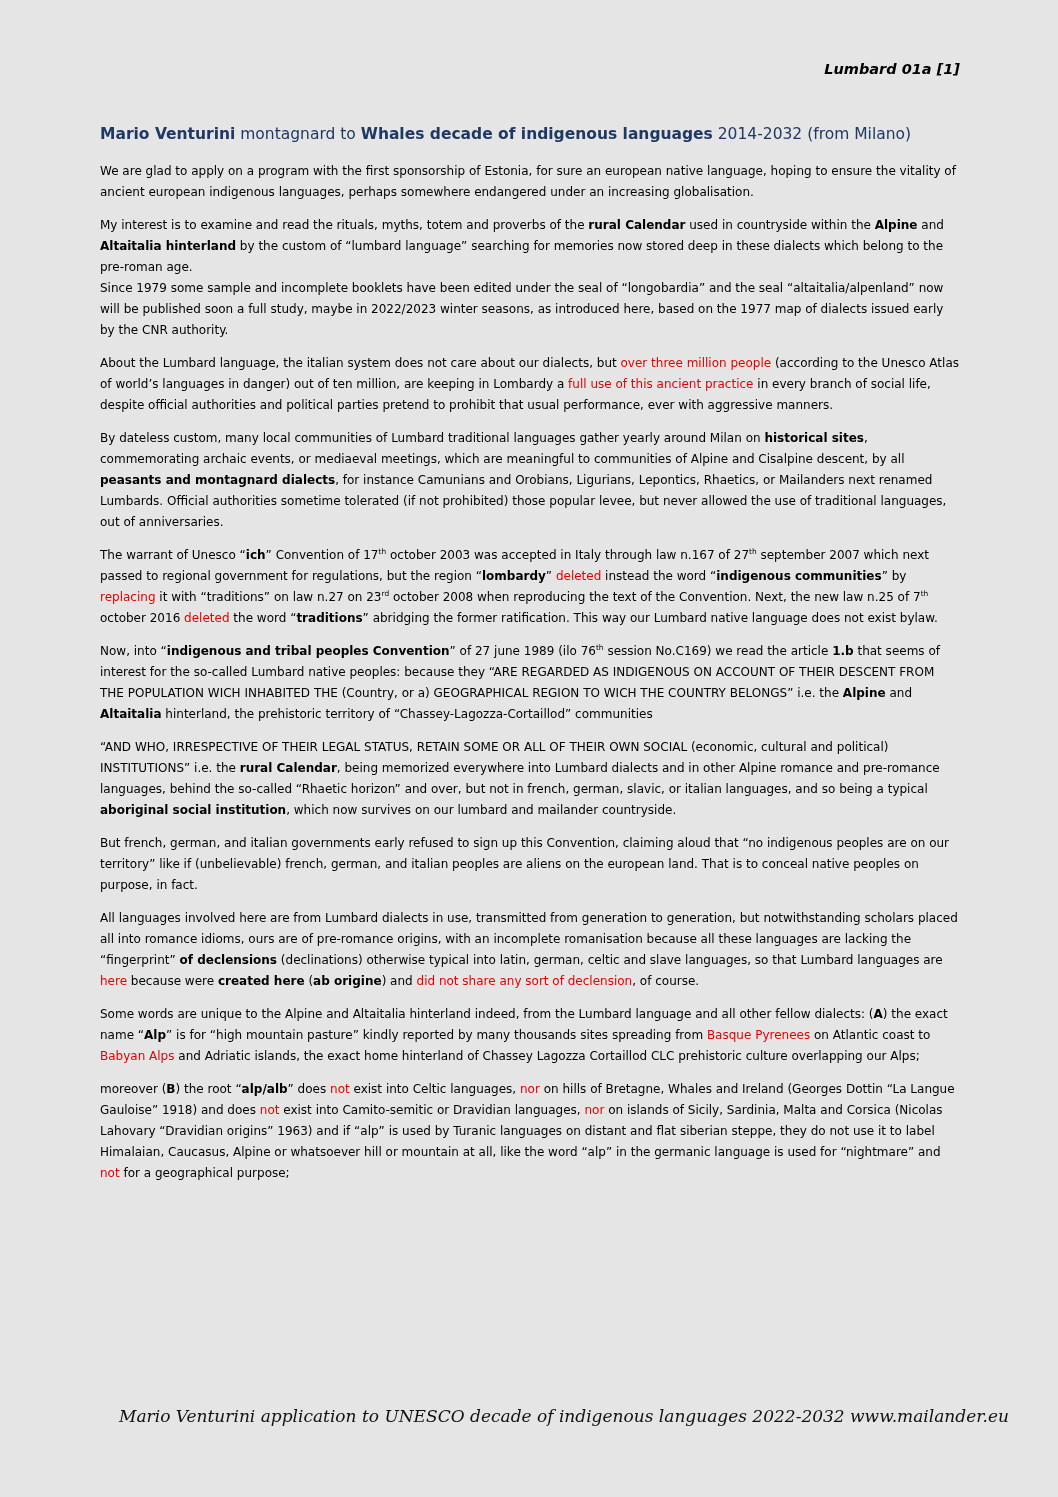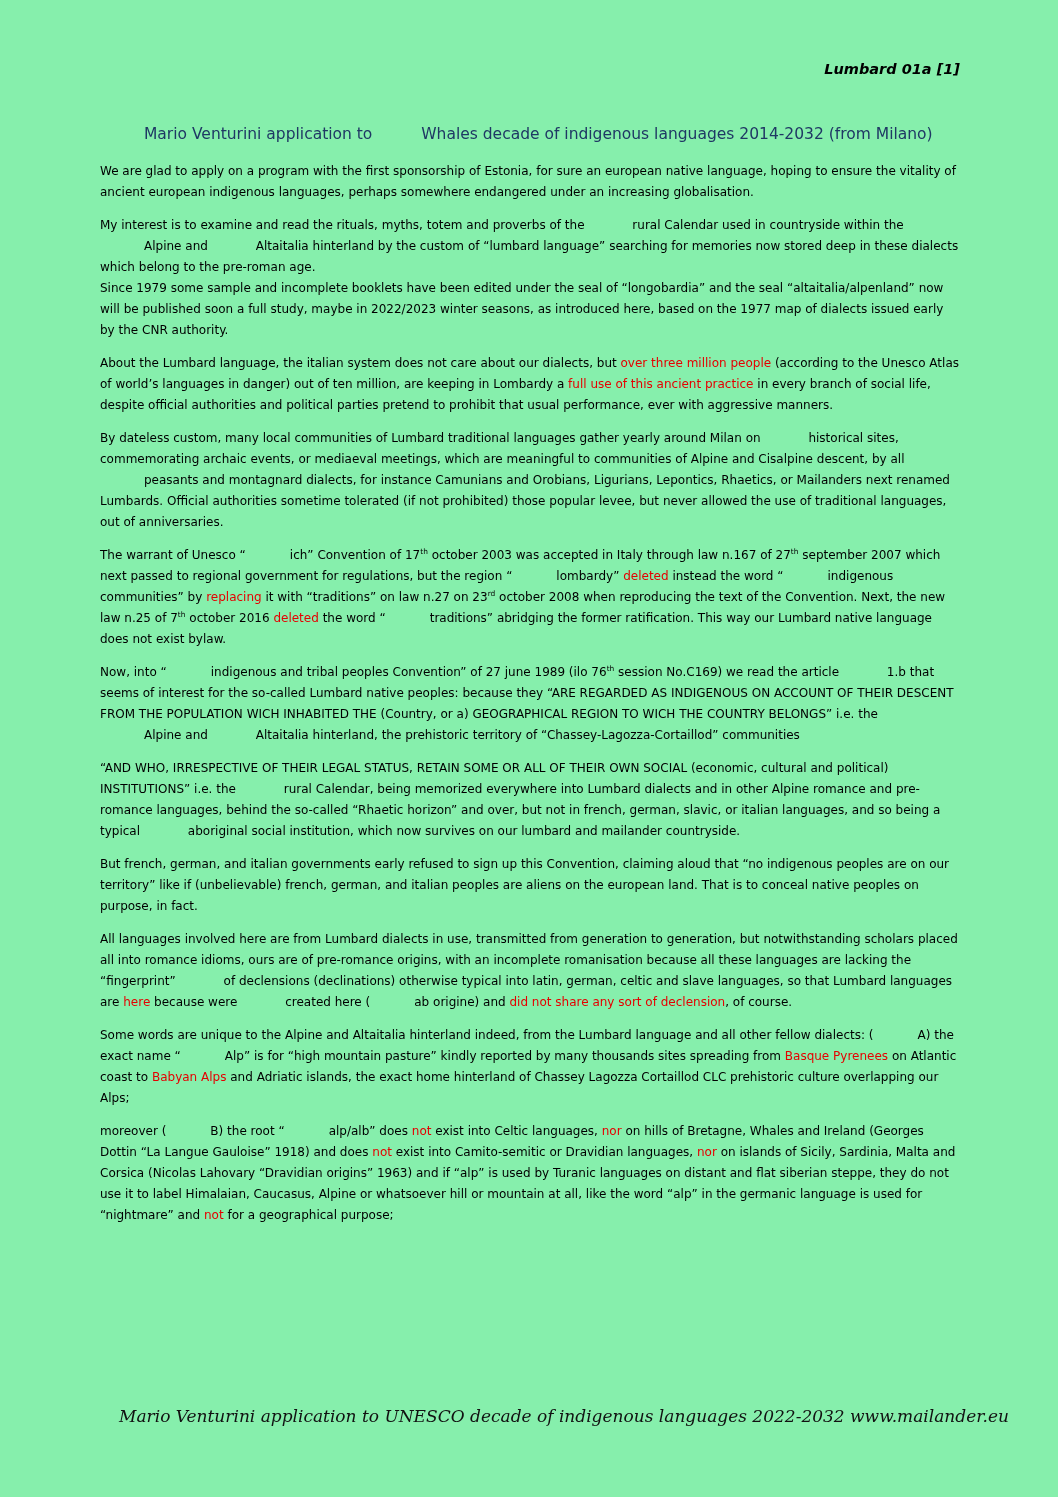--- a/index.html
+++ b/index.html
@@ -1,20 +1,20 @@
 <!DOCTYPE html>
 <html style="--navy: #1f3864; --red: #e50000;"><head>
 <meta charset="utf-8">
 <style>
   html, body { margin: 0; padding: 0; background: #ffffff; }
   .page {
     position: relative;
     width: 1058px;
     height: 1497px;
-    background: #86efac;
+    background: #e5e5e5;
     font-family: "DejaVu Sans", "Liberation Sans", sans-serif;
     color: #000000;
     overflow: hidden;
   }
   .content {
     position: absolute;
     left: 100px;
     top: 60px;
     width: 860px;
   }
@@ -34,21 +34,21 @@
     white-space: pre-wrap;
   }
   .doc-body { margin-top: 16px; }
   .para {
     margin: 0 0 12px 0;
     font-size: 12px;
     line-height: 21px;
     white-space: pre-wrap;
   }
   .para:last-child { margin-bottom: 0; }
-  .b { font-weight: normal; margin-left: 44px; }
+  .b { font-weight: bold; }
   .red { color: var(--red, #e50000); }
   sup { font-size: 0.62em; line-height: 0; vertical-align: super; }
   .footer-line {
     position: absolute;
     left: 0;
     top: 1406px;
     width: 100%;
     text-align: center;
     padding-left: 70px;
     box-sizing: border-box;
@@ -57,21 +57,21 @@
     font-size: 17px;
     color: #111111;
   }
 </style>
 </head>
 <body>
 
 <div class="page">
   <div class="content">
     <div class="header-line">Lumbard 01a [1]</div>
-    <div class="doc-title"><span class="b">Mario Venturini</span><span> application to </span><span class="b">Whales decade of indigenous languages</span><span> 2014-2032 (from Milano)</span></div>
+    <div class="doc-title"><span class="b">Mario Venturini</span><span> montagnard to </span><span class="b">Whales decade of indigenous languages</span><span> 2014-2032 (from Milano)</span></div>
     <div class="doc-body">
         <p class="para"><span>We are glad to apply on a program with the first sponsorship of Estonia, for sure an european native language, hoping to ensure the vitality of ancient european indigenous languages, perhaps somewhere endangered under an increasing globalisation.</span></p>
         <p class="para"><span>My interest is to examine and read the rituals, myths, totem and proverbs of the </span><span class="b">rural Calendar</span><span> used in countryside within the </span><span class="b">Alpine</span><span> and </span><span class="b">Altaitalia hinterland</span><span> by the custom of “lumbard language” searching for memories now stored deep in these dialects which belong to the pre-roman age.
 Since 1979 some sample and incomplete booklets have been edited under the seal of “longobardia” and the seal “altaitalia/alpenland” now will be published soon a full study, maybe in 2022/2023 winter seasons, as introduced here, based on the 1977 map of dialects issued early by the CNR authority.</span></p>
         <p class="para"><span>About the Lumbard language, the italian system does not care about our dialects, but </span><span class="red">over three million people</span><span> (according to the Unesco Atlas of world’s languages in danger) out of ten million, are keeping in Lombardy a </span><span class="red">full use of this ancient practice</span><span> in every branch of social life, despite official authorities and political parties pretend to prohibit that usual performance, ever with aggressive manners.</span></p>
         <p class="para"><span>By dateless custom, many local communities of Lumbard traditional languages gather yearly around Milan on </span><span class="b">historical sites</span><span>, commemorating archaic events, or mediaeval meetings, which are meaningful to communities of Alpine and Cisalpine descent, by all </span><span class="b">peasants and montagnard dialects</span><span>, for instance Camunians and Orobians, Ligurians, Lepontics, Rhaetics, or Mailanders next renamed Lumbards. Official authorities sometime tolerated (if not prohibited) those popular levee, but never allowed the use of traditional languages, out of anniversaries.</span></p>
         <p class="para"><span>The warrant of Unesco “</span><span class="b">ich</span><span>” Convention of 17</span><sup>th</sup><span> october 2003 was accepted in Italy through law n.167 of 27</span><sup>th</sup><span> september 2007 which next passed to regional government for regulations, but the region “</span><span class="b">lombardy</span><span>” </span><span class="red">deleted</span><span> instead the word “</span><span class="b">indigenous communities</span><span>” by </span><span class="red">replacing</span><span> it with “traditions” on law n.27 on 23</span><sup>rd</sup><span> october 2008 when reproducing the text of the Convention. Next, the new law n.25 of 7</span><sup>th</sup><span> october 2016 </span><span class="red">deleted</span><span> the word “</span><span class="b">traditions</span><span>” abridging the former ratification. This way our Lumbard native language does not exist bylaw.</span></p>
         <p class="para"><span>Now, into “</span><span class="b">indigenous and tribal peoples Convention</span><span>” of 27 june 1989 (ilo 76</span><sup>th</sup><span> session No.C169) we read the article </span><span class="b">1.b</span><span> that seems of interest for the so-called Lumbard native peoples: because they “ARE REGARDED AS INDIGENOUS ON ACCOUNT OF THEIR DESCENT FROM THE POPULATION WICH INHABITED THE (Country, or a) GEOGRAPHICAL REGION TO WICH THE COUNTRY BELONGS” i.e. the </span><span class="b">Alpine</span><span> and </span><span class="b">Altaitalia</span><span> hinterland, the prehistoric territory of “Chassey-Lagozza-Cortaillod” communities</span></p>
         <p class="para"><span>“AND WHO, IRRESPECTIVE OF THEIR LEGAL STATUS, RETAIN SOME OR ALL OF THEIR OWN SOCIAL (economic, cultural and political) INSTITUTIONS” i.e. the </span><span class="b">rural Calendar</span><span>, being memorized everywhere into Lumbard dialects and in other Alpine romance and pre-romance languages, behind the so-called “Rhaetic horizon” and over, but not in french, german, slavic, or italian languages, and so being a typical </span><span class="b">aboriginal social institution</span><span>, which now survives on our lumbard and mailander countryside.</span></p>
         <p class="para"><span>But french, german, and italian governments early refused to sign up this Convention, claiming aloud that “no indigenous peoples are on our territory” like if (unbelievable) french, german, and italian peoples are aliens on the european land. That is to conceal native peoples on purpose, in fact.</span></p>

